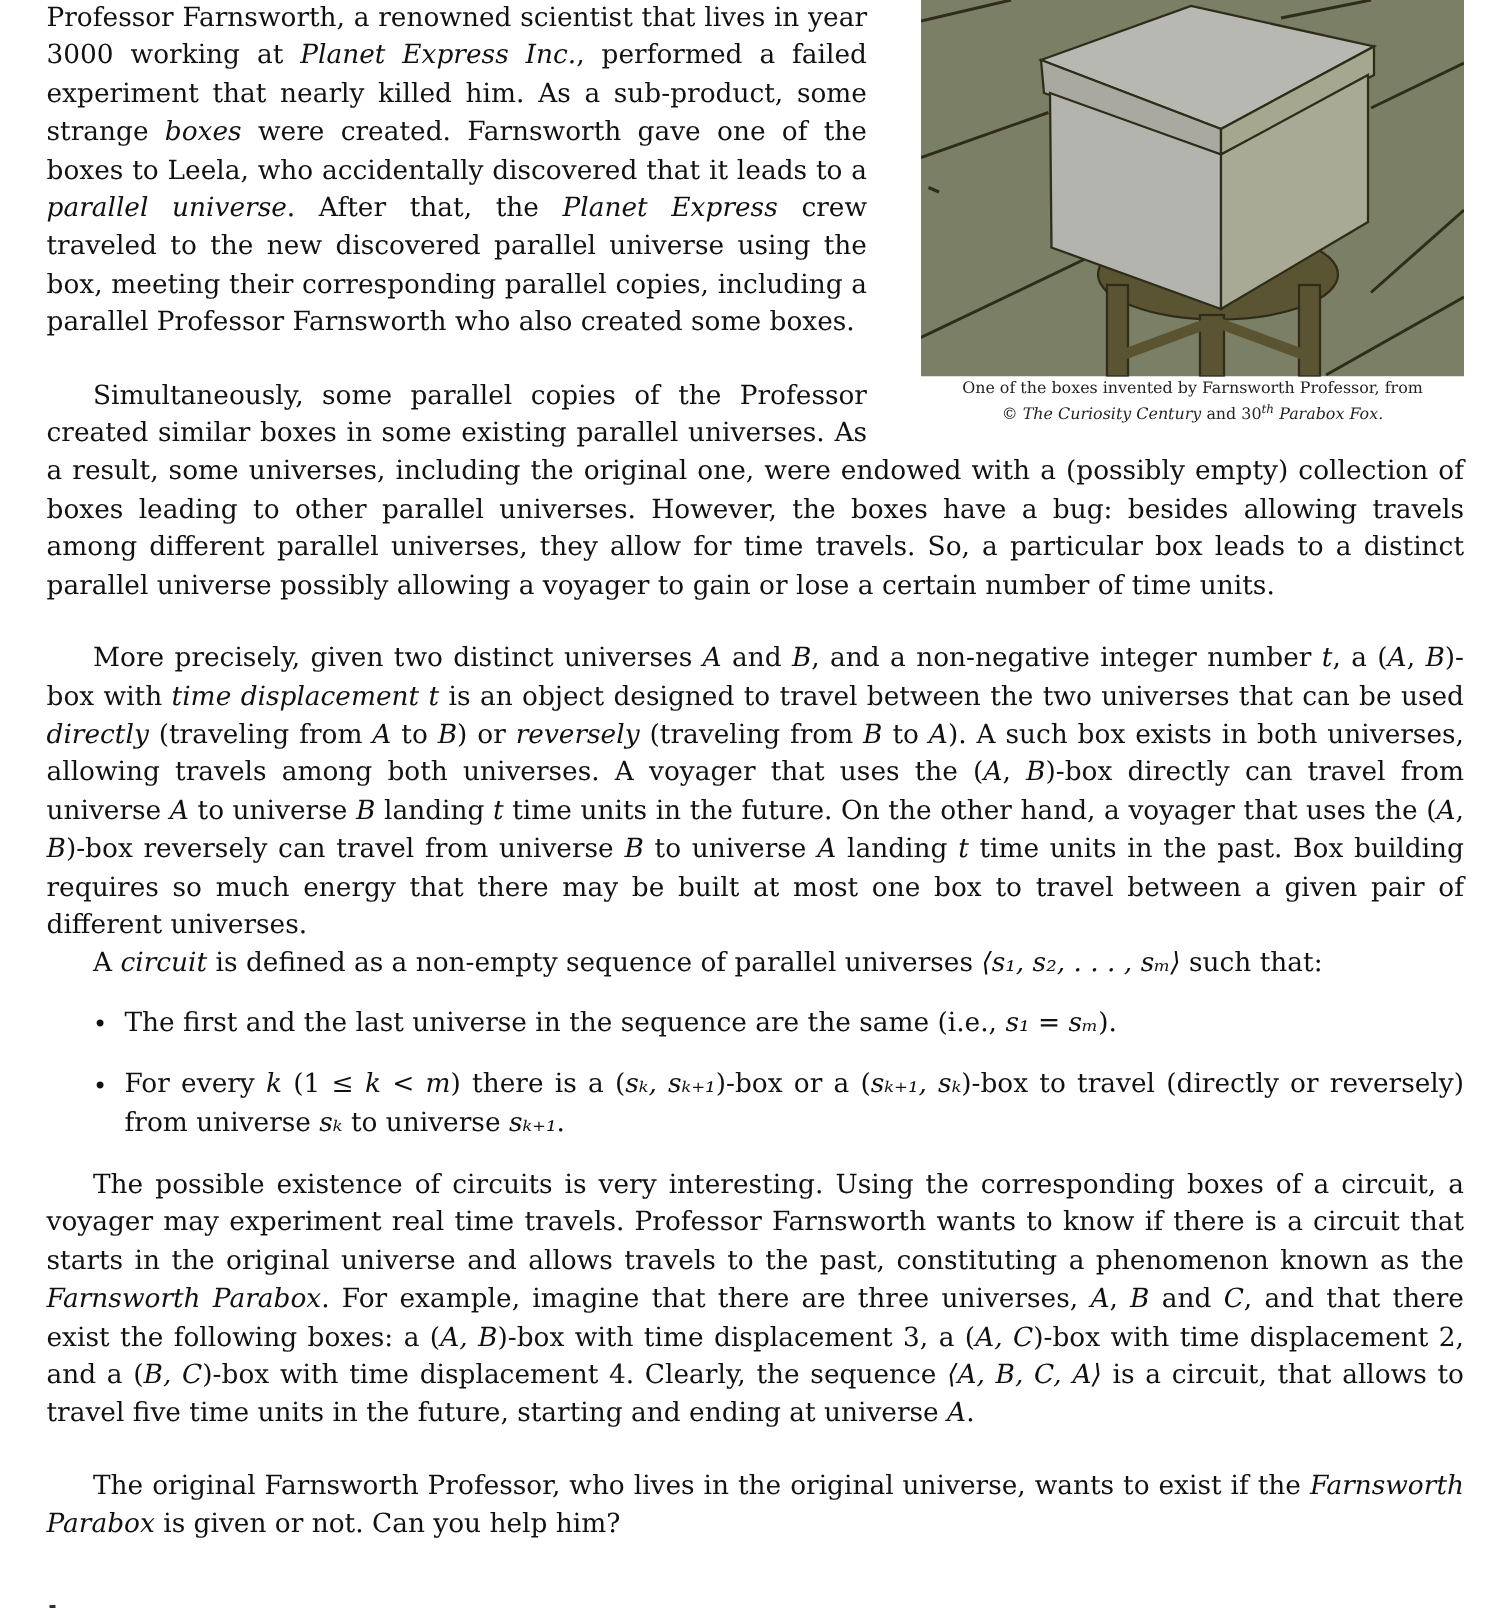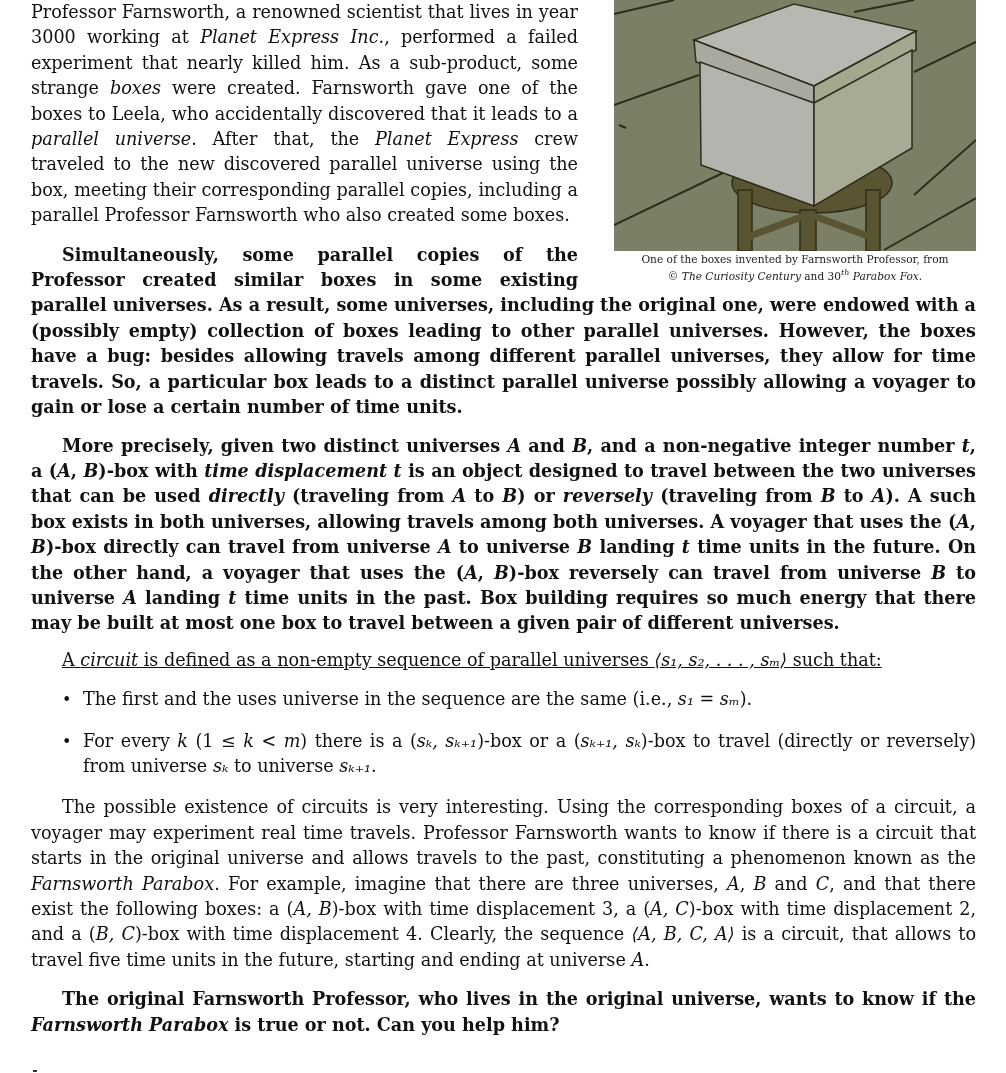--- a/index.html
+++ b/index.html
@@ -7,35 +7,35 @@
   .page {
     position: absolute; left: 31px; top: 0; width: 945px;
     font-family: "DejaVu Serif", "Liberation Serif", serif;
     font-size: 17.6px; line-height: 25.4px; color: #111;
     text-align: justify;
   }
   .page i, .page .it { font-style: italic; }
   .m { font-style: italic; }
   p { margin: 0; }
   .indent { text-indent: 31px; }
-  .gap { margin-top: 13px; font-weight: bold; }
+  .gap { margin-top: 23px; }
   .figure {
     float: right; width: 362px; margin: 0 0 4px 20px;
     text-align: center;
     padding-left: 16px;
   }
   .fig-img { width: 362px; height: 251px; display: block; margin-left: auto; }
   .caption {
     font-family: "DejaVu Serif", "Liberation Serif", serif;
     font-size: 10.6px; line-height: 13px; color: #222; text-align: center;
     margin-top: 2px;
   }
   .caption .it { font-style: italic; }
   .caption sup { font-size: 8px; font-style: italic; }
-  .circuit-def { margin-top: 12px; padding-left: 31px; text-decoration: underline; }
+  .circuit-def { margin-top: 0; padding-left: 31px; }
   ul.conds { list-style: none; margin: 14px 0 0 0; padding: 0; }
   ul.conds li { position: relative; padding-left: 52px; margin-bottom: 16px; }
   ul.conds li .bullet {
     position: absolute; left: 31px; top: 0; font-size: 16px;
   }
   .stray { position: absolute; left: 33px; top: 1070px; width: 4px; height: 2px; background: #333; }
 </style>
 </head>
 <body>
 
@@ -85,22 +85,22 @@
 
   <p><span>Professor Farnsworth, a renowned scientist that lives in year 3000 working at </span><i>Planet Express Inc.</i><span>, performed a failed experiment that nearly killed him.  As a sub-product, some strange </span><i>boxes</i><span> were created. Farnsworth gave one of the boxes to Leela, who accidentally discovered that it leads to a </span><i>parallel universe</i><span>. After that, the </span><i>Planet Express</i><span> crew traveled to the new discovered parallel universe using the box, meeting their corresponding parallel copies, including a parallel Professor Farnsworth who also created some boxes.</span></p>
 
   <p class="indent gap">Simultaneously, some parallel copies of the Professor created similar boxes in some existing parallel universes.  As a result, some universes, including the original one, were endowed with a (possibly empty) collection of boxes leading to other parallel universes.  However, the boxes have a bug: besides allowing travels among different parallel universes, they allow for time travels. So, a particular box leads to a distinct parallel universe possibly allowing a voyager to gain or lose a certain number of time units.</p>
 
   <p class="indent gap"><span>More precisely, given two distinct universes </span><span class="m">A</span><span> and </span><span class="m">B</span><span>, and a non-negative integer number </span><span class="m">t</span><span>, a (</span><span class="m">A</span><span>, </span><span class="m">B</span><span>)-box with </span><i>time displacement t</i><span> is an object designed to travel between the two universes that can be used </span><i>directly</i><span> (traveling from </span><span class="m">A</span><span> to </span><span class="m">B</span><span>) or </span><i>reversely</i><span> (traveling from </span><span class="m">B</span><span> to </span><span class="m">A</span><span>). A such box exists in both universes, allowing travels among both universes.  A voyager that uses the (</span><span class="m">A</span><span>, </span><span class="m">B</span><span>)-box directly can travel from universe </span><span class="m">A</span><span> to universe </span><span class="m">B</span><span> landing </span><span class="m">t</span><span> time units in the future. On the other hand, a voyager that uses the (</span><span class="m">A</span><span>, </span><span class="m">B</span><span>)-box reversely can travel from universe </span><span class="m">B</span><span> to universe </span><span class="m">A</span><span> landing </span><span class="m">t</span><span> time units in the past. Box building requires so much energy that there may be built at most one box to travel between a given pair of different universes.</span></p>
 
   <p class="circuit-def"><span>A </span><i>circuit</i><span> is defined as a non-empty sequence of parallel universes </span><span class="m">⟨s₁, s₂, . . . , sₘ⟩</span><span> such that:</span></p>
 
   <ul class="conds">
-    <li><span class="bullet">•</span><span>The first and the uses universe in the sequence are the same (i.e., </span><span class="m">s₁ = sₘ</span><span>).</span></li>
+    <li><span class="bullet">•</span><span>The first and the last universe in the sequence are the same (i.e., </span><span class="m">s₁ = sₘ</span><span>).</span></li>
     <li><span class="bullet">•</span><span>For every </span><span class="m">k</span><span> (1 ≤ </span><span class="m">k</span><span> &lt; </span><span class="m">m</span><span>) there is a (</span><span class="m">sₖ, sₖ₊₁</span><span>)-box or a (</span><span class="m">sₖ₊₁, sₖ</span><span>)-box to travel (directly or reversely) from universe </span><span class="m">sₖ</span><span> to universe </span><span class="m">sₖ₊₁</span><span>.</span></li>
   </ul>
 
   <p class="indent"><span>The possible existence of circuits is very interesting.  Using the corresponding boxes of a circuit, a voyager may experiment real time travels. Professor Farnsworth wants to know if there is a circuit that starts in the original universe and allows travels to the past, constituting a phenomenon known as the </span><i>Farnsworth Parabox</i><span>. For example, imagine that there are three universes, </span><span class="m">A</span><span>, </span><span class="m">B</span><span> and </span><span class="m">C</span><span>, and that there exist the following boxes: a (</span><span class="m">A, B</span><span>)-box with time displacement 3, a (</span><span class="m">A, C</span><span>)-box with time displacement 2, and a (</span><span class="m">B, C</span><span>)-box with time displacement 4.  Clearly, the sequence </span><span class="m">⟨A, B, C, A⟩</span><span> is a circuit, that allows to travel five time units in the future, starting and ending at universe </span><span class="m">A</span><span>.</span></p>
 
-  <p class="indent gap"><span>The original Farnsworth Professor, who lives in the original universe, wants to know if the </span><i>Farnsworth Parabox</i><span> is true or not. Can you help him?</span></p>
+  <p class="indent gap"><span>The original Farnsworth Professor, who lives in the original universe, wants to exist if the </span><i>Farnsworth Parabox</i><span> is given or not. Can you help him?</span></p>
 </div>
 
 <div class="stray"></div>
 
 </body></html>

